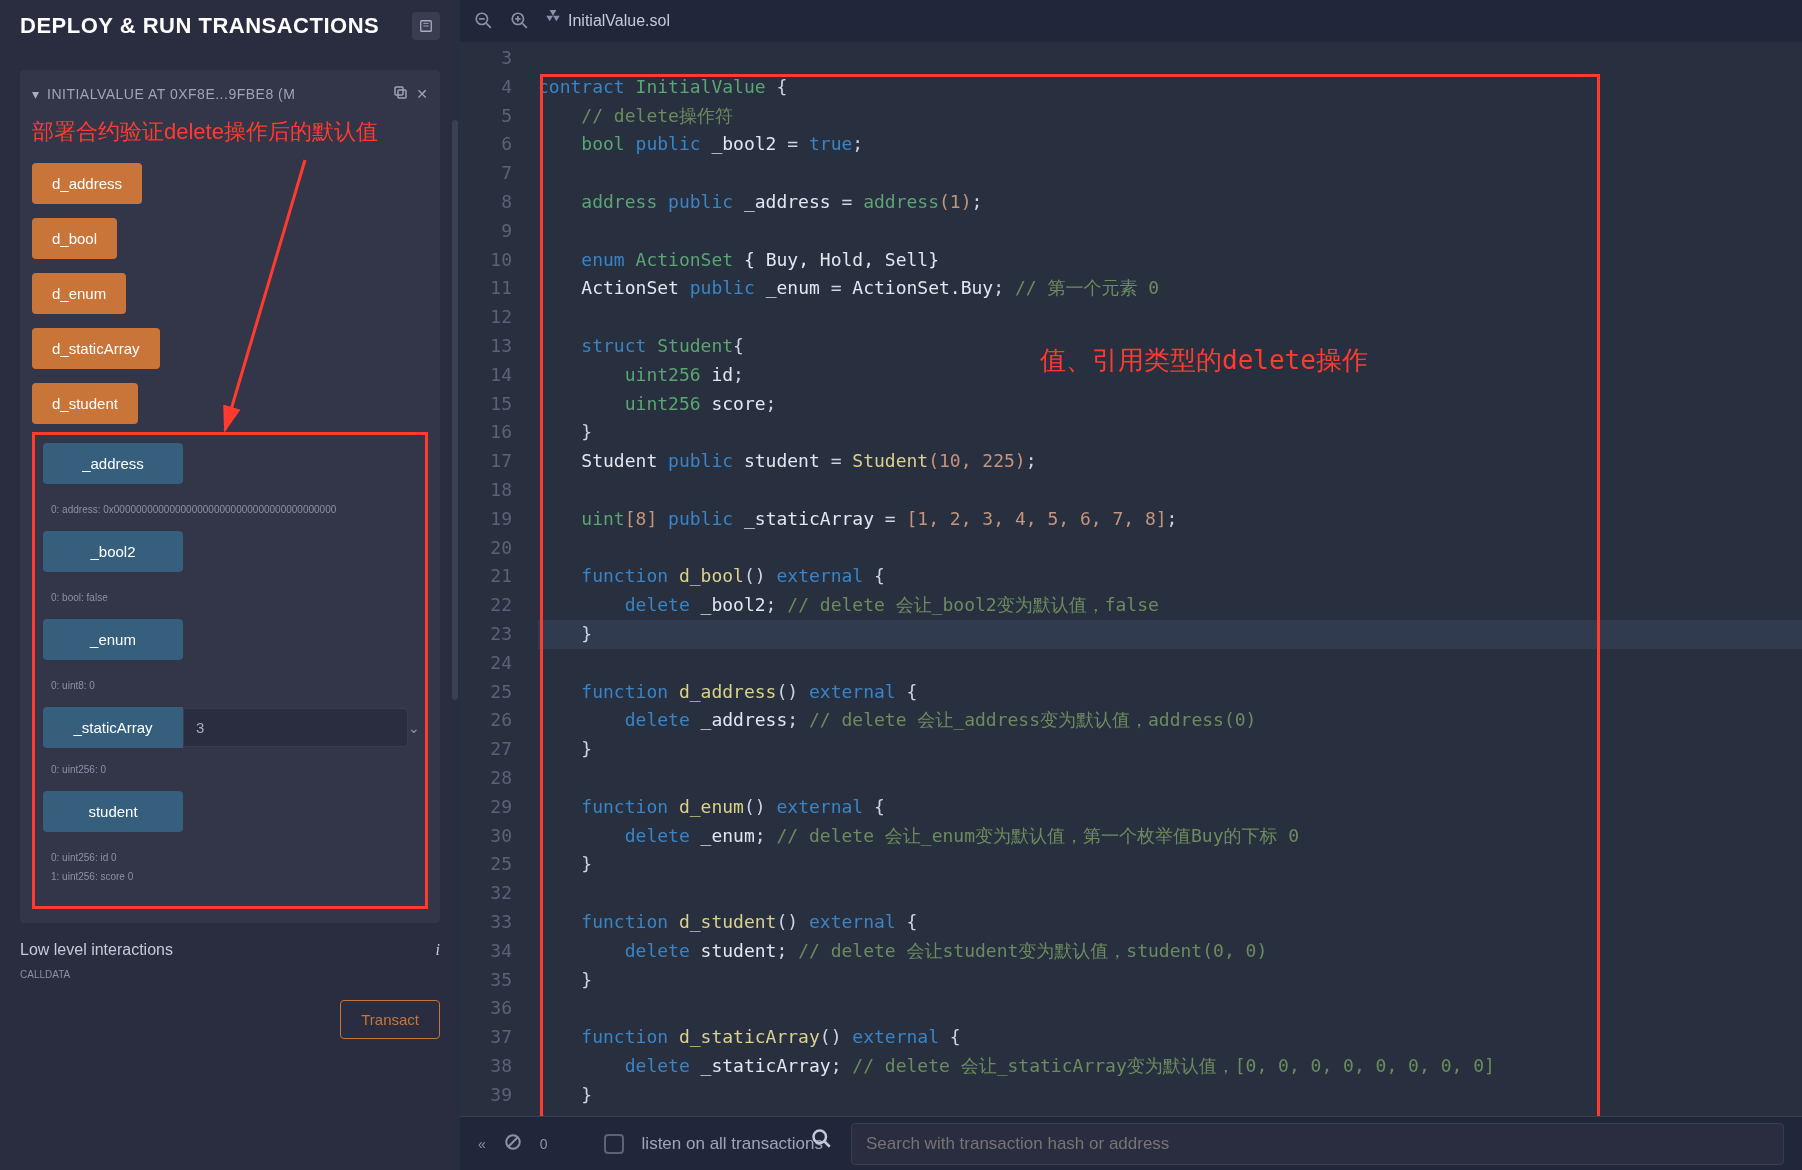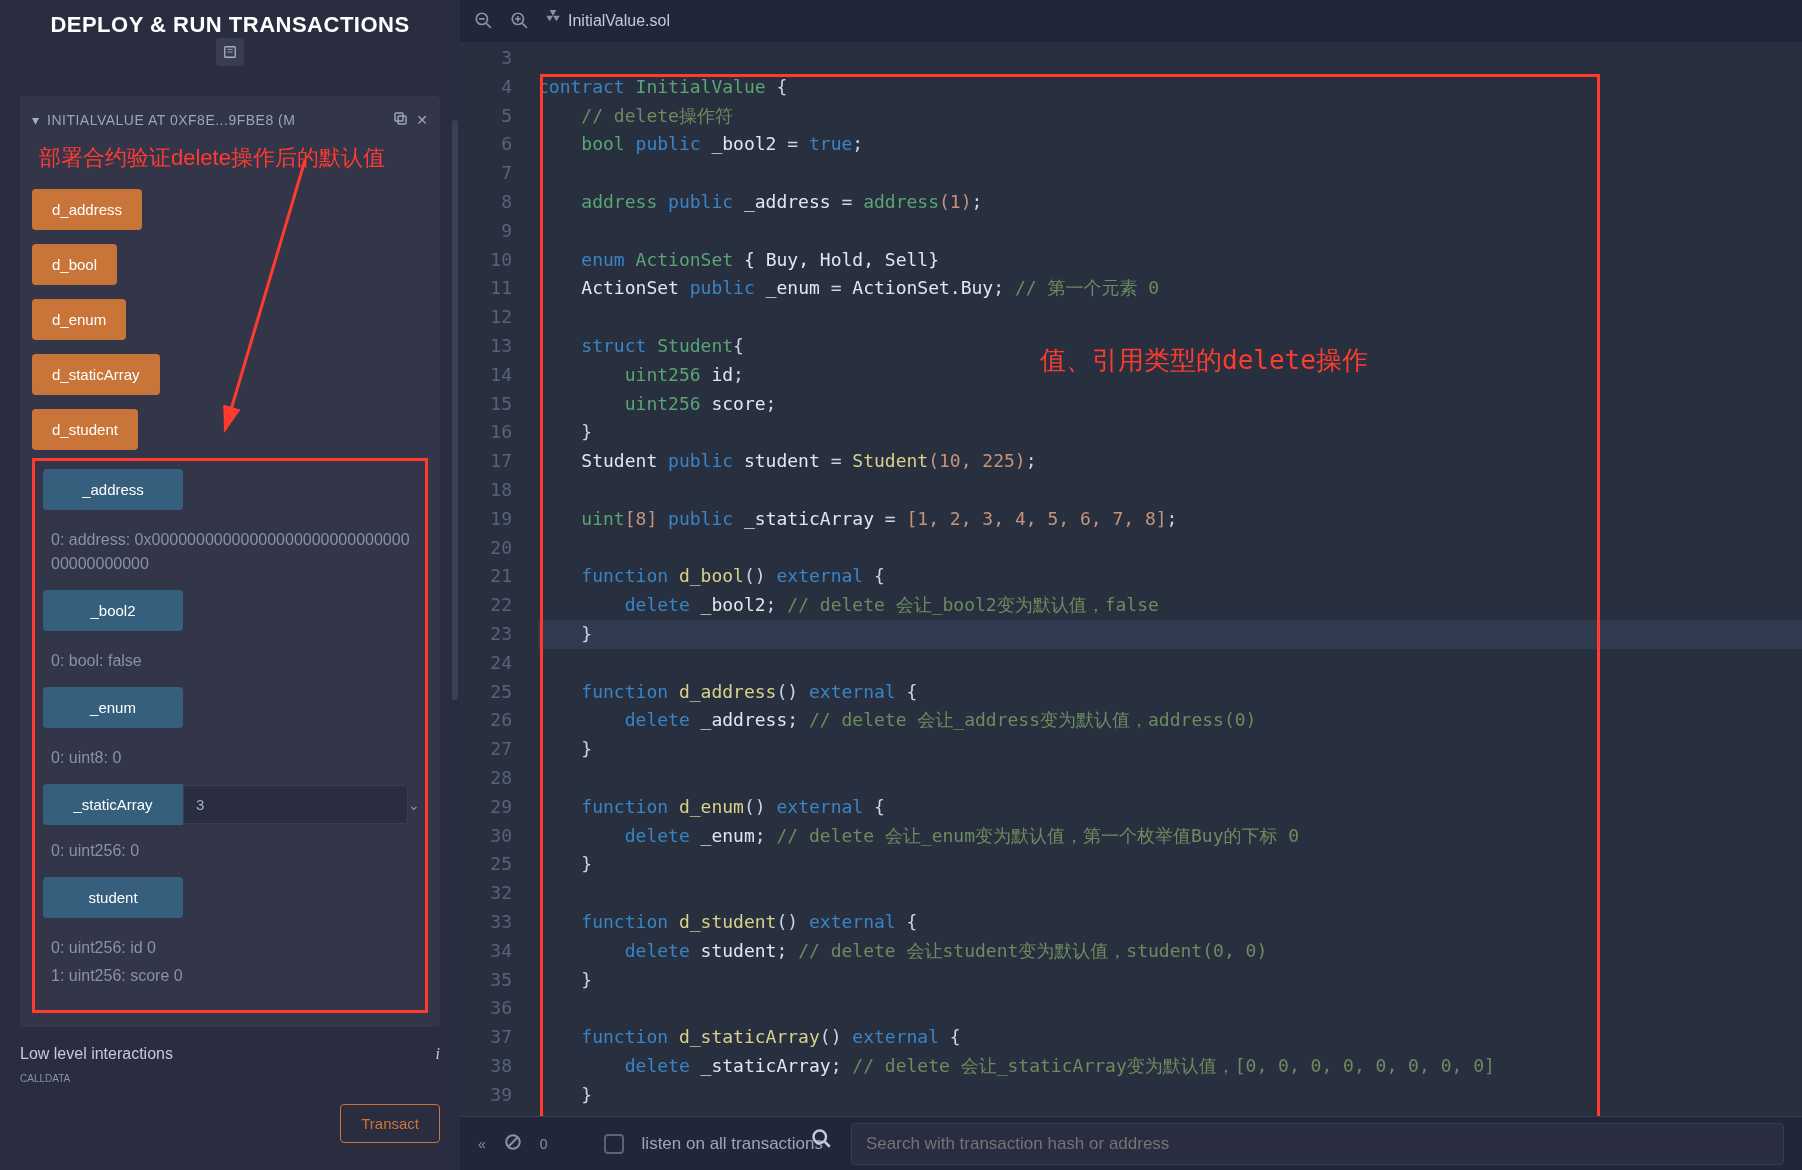--- a/index.html
+++ b/index.html
@@ -20,21 +20,20 @@
       background: #2a2c3f;
       padding: 12px 20px;
       position: relative;
       overflow: hidden;
     }
     .panel-header {
       display: flex;
       align-items: center;
       justify-content: space-between;
       margin-bottom: 30px;
-      flex-direction: column;
     }
     .panel-title {
       color: #ffffff;
       font-size: 22px;
       font-weight: 600;
       letter-spacing: 0.5px;
     }
     .panel-icon-btn {
       background: #3a3d4f;
       border: none;
@@ -67,21 +66,21 @@
       white-space: nowrap;
       overflow: hidden;
       text-overflow: ellipsis;
       letter-spacing: 0.5px;
     }
     .copy-icon, .close-icon { color: #9da4bb; cursor: pointer; }
     .annotation-red {
       color: #ff3b30;
       font-size: 22px;
       font-weight: 500;
-      margin: 4px 0 16px 7px;
+      margin: 4px 0 16px 0;
     }
     .btn {
       display: inline-block;
       border: none;
       border-radius: 4px;
       padding: 12px 20px;
       font-size: 15px;
       font-weight: 500;
       cursor: pointer;
       color: #fff;
@@ -93,21 +92,21 @@
       flex: 1;
       background: #2a2c3f;
       border: 1px solid #3a3d4f;
       border-radius: 4px;
       padding: 10px 12px;
       color: #a5aec7;
       font-size: 15px;
     }
     .result-text {
       color: #8a91a8;
-      font-size: 16px;
+      font-size: 10px;
       margin: 4px 4px 14px 8px;
       word-break: break-all;
       line-height: 1.5;
     }
     .red-box-panel {
       border: 3px solid #ff3b30;
       padding: 8px;
       margin-top: -6px;
     }
     .lowlevel {

